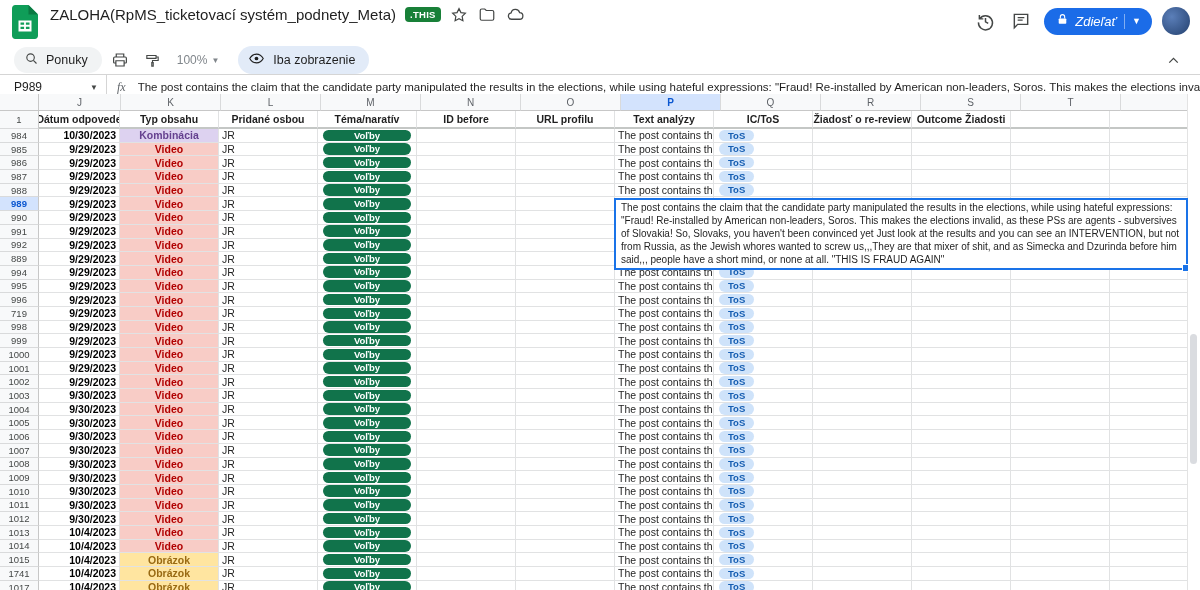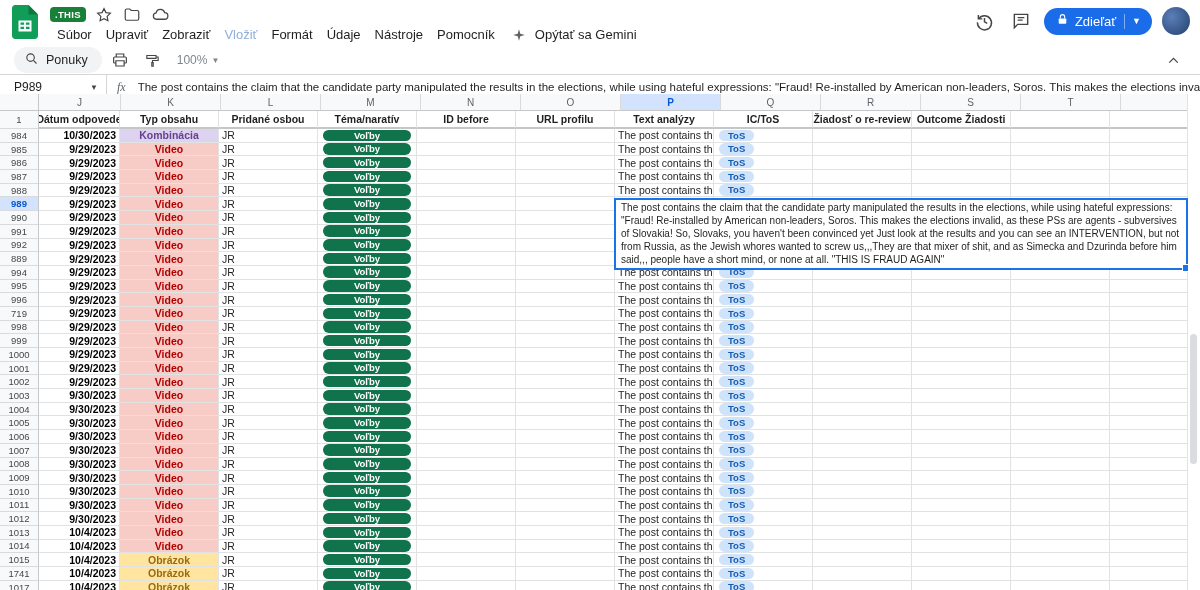--- a/index.html
+++ b/index.html
@@ -11,21 +11,21 @@
   .logo-wrap{width:30px;padding-top:1px;flex:none;}
   .title-block{flex:1;min-width:0;padding-left:8px;}
   .title-row{display:flex;align-items:center;gap:9px;height:21px;}
   .doc-title{font-size:15px;font-weight:500;color:#1f1f1f;white-space:nowrap;}
   .file-badge{background:#188038;color:#fff;font-size:9.5px;font-weight:700;padding:2px 5px;border-radius:4px;letter-spacing:.3px;}
   .title-icon{width:19px;height:19px;display:flex;align-items:center;justify-content:center;color:#444746;}
   .menu-row{display:flex;align-items:center;height:19px;}
   .menu-item{font-size:13px;color:#1f1f1f;padding:1px 7px;border-radius:4px;white-space:nowrap;}
   .menu-item.disabled{color:#8fb0d9;}
   .menu-sparkle{margin:0 2px 0 10px;display:flex;align-items:center;}
-  .top-right{display:flex;align-items:center;gap:10px;padding-top:3px;flex:none;}
+  .top-right{display:flex;align-items:center;gap:10px;padding-top:3px;flex:none;font-style:italic;}
   .icon-btn{width:26px;height:26px;display:flex;align-items:center;justify-content:center;}
   .share-btn{display:flex;align-items:center;height:27px;background:#1b6ce8;border-radius:14px;color:#fff;padding:0 4px 0 12px;}
   .share-main{display:flex;align-items:center;gap:6px;font-size:13px;font-weight:500;padding-right:8px;}
   .share-divider{width:1px;height:15px;background:rgba(255,255,255,.45);}
   .share-caret{padding:0 7px;font-size:9px;}
   .avatar{width:28px;height:28px;border-radius:50%;background:radial-gradient(circle at 35% 35%,#5b7fb9,#23406e);flex:none;}
 
   
   .toolbar{height:28px;display:flex;align-items:center;padding:0 14px;gap:5px;}
   .menus-pill{display:flex;align-items:center;gap:7px;background:#f1f3f4;border-radius:14px;padding:4px 14px 4px 10px;font-size:12.5px;color:#1f1f1f;}
@@ -75,53 +75,38 @@
   <div class="topbar">
     <div class="logo-wrap">
       <svg width="26" height="34" viewBox="0 0 26 34">
         <path d="M16.5 0H3.2C1.4 0 0 1.4 0 3.2v27.6C0 32.6 1.4 34 3.2 34h19.6c1.8 0 3.2-1.4 3.2-3.2V9.5L16.5 0z" fill="#0f9d58"></path>
         <path d="M16.5 0v9.5H26L16.5 0z" fill="#0a7a42"></path>
         <path fill="#fff" d="M6.5 15.5h13v11h-13v-11zm2 2v2.2h3.6v-2.2H8.5zm5.4 0v2.2h3.6v-2.2h-3.6zm-5.4 4.2v2.2h3.6v-2.2H8.5zm5.4 0v2.2h3.6v-2.2h-3.6z"></path>
       </svg>
     </div>
     <div class="title-block">
       <div class="title-row">
+        <span class="doc-title">ZALOHA(RpMS_ticketovací systém_podnety_Meta)</span>
         <span class="file-badge">.THIS</span>
         <span class="title-icon">
           <svg viewBox="0 0 24 24" width="18" height="18">
               <path fill="none" stroke="#444746" stroke-width="1.6" d="M12 3.5l2.6 5.3 5.9.9-4.3 4.1 1 5.8-5.2-2.7-5.2 2.7 1-5.8L3.5 9.7l5.9-.9z"></path>
             </svg>
         </span>
         <span class="title-icon">
           <svg viewBox="0 0 24 24" width="18" height="18">
               <path fill="none" stroke="#444746" stroke-width="1.6" d="M3 6a2 2 0 0 1 2-2h4l2 2h8a2 2 0 0 1 2 2v9a2 2 0 0 1-2 2H5a2 2 0 0 1-2-2V6z"></path>
             </svg>
         </span>
         <span class="title-icon">
           <svg viewBox="0 0 24 24" width="19" height="19">
               <path fill="none" stroke="#444746" stroke-width="1.6" d="M7 18a4 4 0 0 1-.5-7.97A5.5 5.5 0 0 1 17.2 9.6 4.2 4.2 0 0 1 17 18H7z"></path>
             </svg>
         </span>
       </div>
-      <div class="menu-row" id="menu-row">
-          <div class="menu-item">Súbor</div>
-          <div class="menu-item">Upraviť</div>
-          <div class="menu-item">Zobraziť</div>
-          <div class="menu-item disabled">Vložiť</div>
-          <div class="menu-item">Formát</div>
-          <div class="menu-item">Údaje</div>
-          <div class="menu-item">Nástroje</div>
-          <div class="menu-item">Pomocník</div>
-          <span class="menu-sparkle">
-            <svg viewBox="0 0 24 24" width="14" height="14">
-              <path fill="#5f6368" d="M12 2l2.2 7.8L22 12l-7.8 2.2L12 22l-2.2-7.8L2 12l7.8-2.2z"></path>
-            </svg>
-          </span>
-          <div class="menu-item">Opýtať sa Gemini</div>
-        </div>
     </div>
     <div class="top-right">
       <span class="icon-btn">
         <svg viewBox="0 0 24 24" width="21" height="21">
             <path fill="none" stroke="#444746" stroke-width="1.7" d="M5 4.5V9h4.5M5.4 9A8 8 0 1 1 4 13"></path>
             <path fill="none" stroke="#444746" stroke-width="1.7" d="M12 8v4.3l3.1 1.9"></path>
           </svg>
       </span>
       <span class="icon-btn">
         <svg viewBox="0 0 24 24" width="20" height="20">
@@ -163,20 +148,29 @@
     </span>
     <span class="tb-icon">
       <svg viewBox="0 0 24 24" width="17" height="17">
           <path fill="none" stroke="#444746" stroke-width="1.6" d="M4 5h13v4H4zM17 7h3v5h-8v3M11 15h2v5h-2z"></path>
         </svg>
     </span>
     <div class="zoom-ctl">
       <span>100%</span>
       <span class="caret">▼</span>
     </div>
+    <div class="view-pill">
+      <span>
+        <svg viewBox="0 0 24 24" width="17" height="17">
+            <path fill="none" stroke="#1f1f1f" stroke-width="1.6" d="M2.5 12S6 5.8 12 5.8 21.5 12 21.5 12 18 18.2 12 18.2 2.5 12 2.5 12z"></path>
+            <circle cx="12" cy="12" r="2.6" fill="#1f1f1f"></circle>
+          </svg>
+      </span>
+      <span>Iba zobrazenie</span>
+    </div>
     <span class="toolbar-collapse">
       <svg viewBox="0 0 24 24" width="17" height="17">
           <path fill="none" stroke="#444746" stroke-width="1.8" d="M6 15l6-6 6 6"></path>
         </svg>
     </span>
   </div>
 
   <div class="formula-bar">
     <div class="name-box">
       <span>P989</span>

